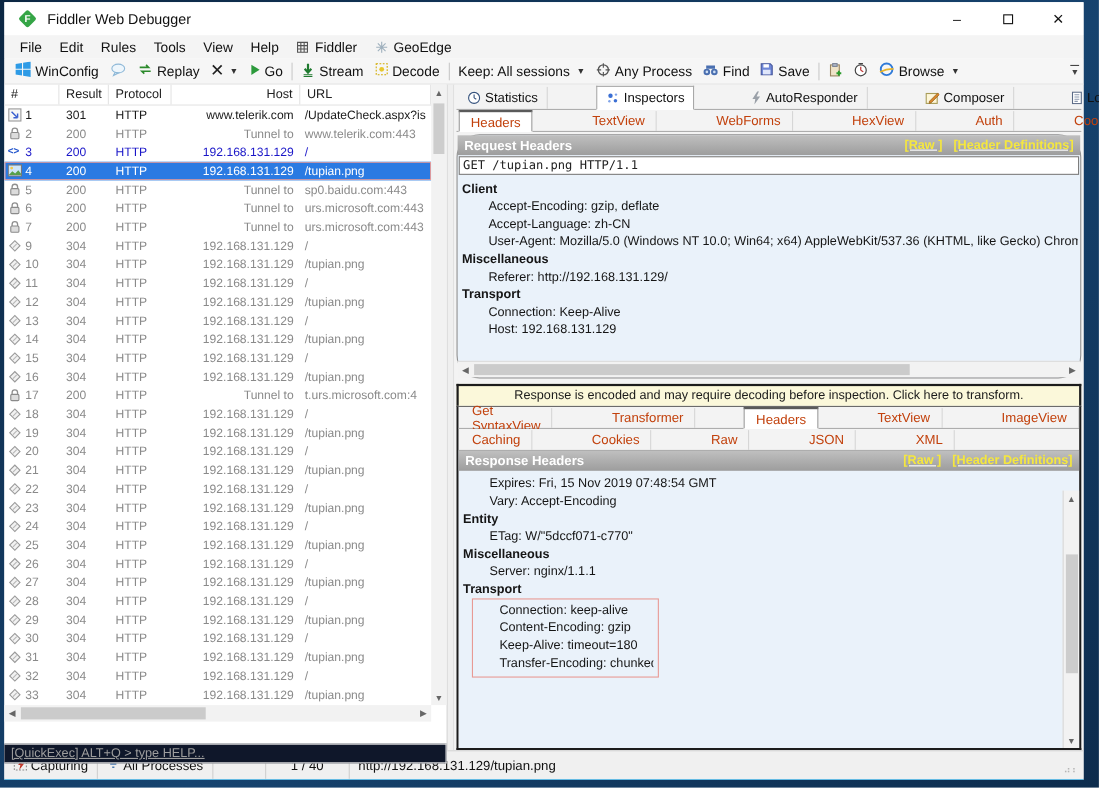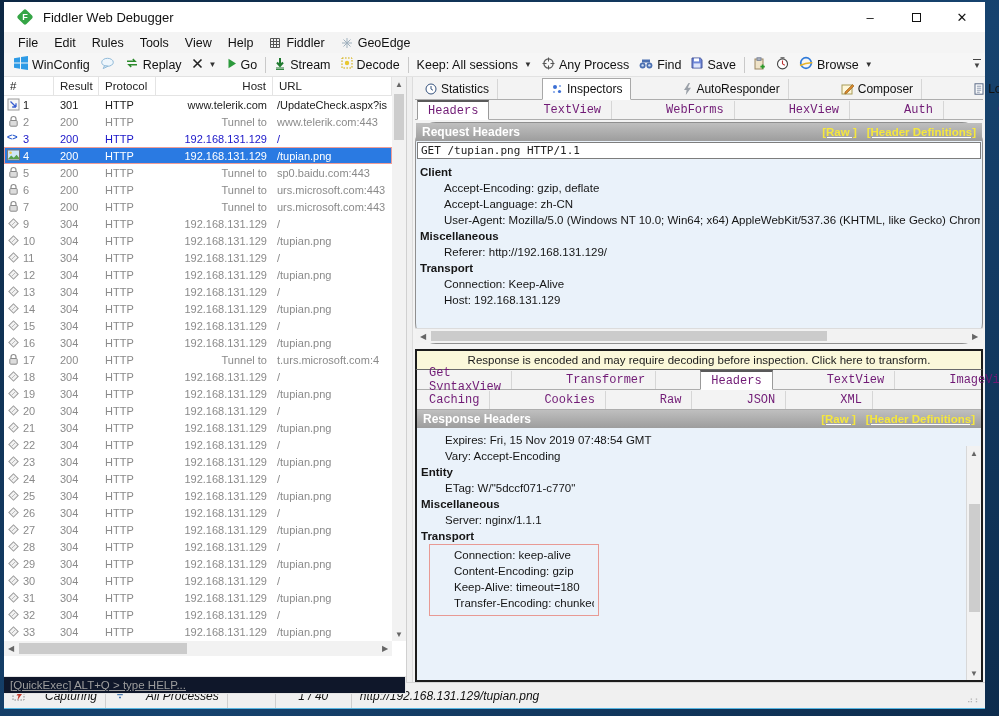--- a/index.html
+++ b/index.html
@@ -88,21 +88,21 @@
   
   .tabs { display:flex; align-items:flex-end; background:#f3f3f3; border-bottom:1px solid #adadad;
     padding-left:2px; flex:0 0 auto;gap:44px; }
   .tabs.main-tabs { height:22px; }
   .tab { display:flex; align-items:center; gap:4px; padding:0 8px; font-size:12px; color:#111;
     height:20px; border-right:1px solid #d6d6d6; }
   .tab.active { background:#fff; border:1px solid #a8a8a8; border-bottom:1px solid #fff;
     margin-bottom:-1px; height:22px; }
   .stabs { height:20px; }
   .stab { font-size:12px; padding:0 10px; height:18px; display:flex; align-items:center;
-    border-right:1px solid #d6d6d6; color:#701a75;font-family:Liberation Mono, monospace; }
+    border-right:1px solid #d6d6d6; color:#c2410c; }
   .stab.active { background:#fff; border:1px solid #9a9a9a; border-top:2px solid #5a5a5a;
     border-bottom:1px solid #fff; margin-bottom:-1px; height:20px; }
   .ticon { display:inline-flex; }
 
   
   .hdr-block { border:1px solid #8f8f8f; background:#eaf2fa; display:flex; flex-direction:column; }
   .req-block { margin-top:2px; flex:0 0 auto;border-radius:21px; }
   .hdr-bar { height:18px; background:linear-gradient(#bfbfbf,#9d9d9d); color:#fff;
     font-weight:bold; font-size:12px; display:flex; align-items:center; padding:0 6px; flex:0 0 auto; }
   .hdr-links { margin-left:auto; display:flex; gap:10px;text-decoration:underline; }
@@ -130,22 +130,22 @@
   .resp-block { flex:1 1 auto; border:none; position:relative; min-height:0; }
   .resp-list { padding-right:18px; }
   .resp-vscroll { position:absolute; right:0; top:36px; bottom:0; width:15px;
     background:#f2f2f2; border-left:1px solid #d8d8d8; display:flex; flex-direction:column;
     align-items:center; font-size:8px; color:#666; }
   .resp-vscroll .thumb { width:11px; flex:0 0 auto; height:108px; background:#cdcdcd; margin-top:44px; }
 
   
   .statusbar { height:26px; background:#f0f0f0; border-top:1px solid #d5d5d5;
     display:flex; align-items:center; font-size:12px; color:#111; flex:0 0 auto; }
-  .sb-cell { height:100%; display:flex; align-items:center; gap:20px; padding:0 8px;
-    border-right:1px solid #cfcfcf;font-style:italic; }
+  .sb-cell { height:100%; display:flex; align-items:center; gap:3px; padding:0 8px;
+    border-right:1px solid #cfcfcf; }
   .sb-count { width:76px; justify-content:center; }
   .sb-blank { width:48px; }
   .sb-url { flex:1 1 auto; border-right:none; }
   .grip { margin-left:auto; margin-right:3px; align-self:flex-end; padding-bottom:3px;
     color:#b5b5b5; font-size:9px; letter-spacing:1px; }
 </style>
 </head>
 <body>
 
 <div class="backdrop">

